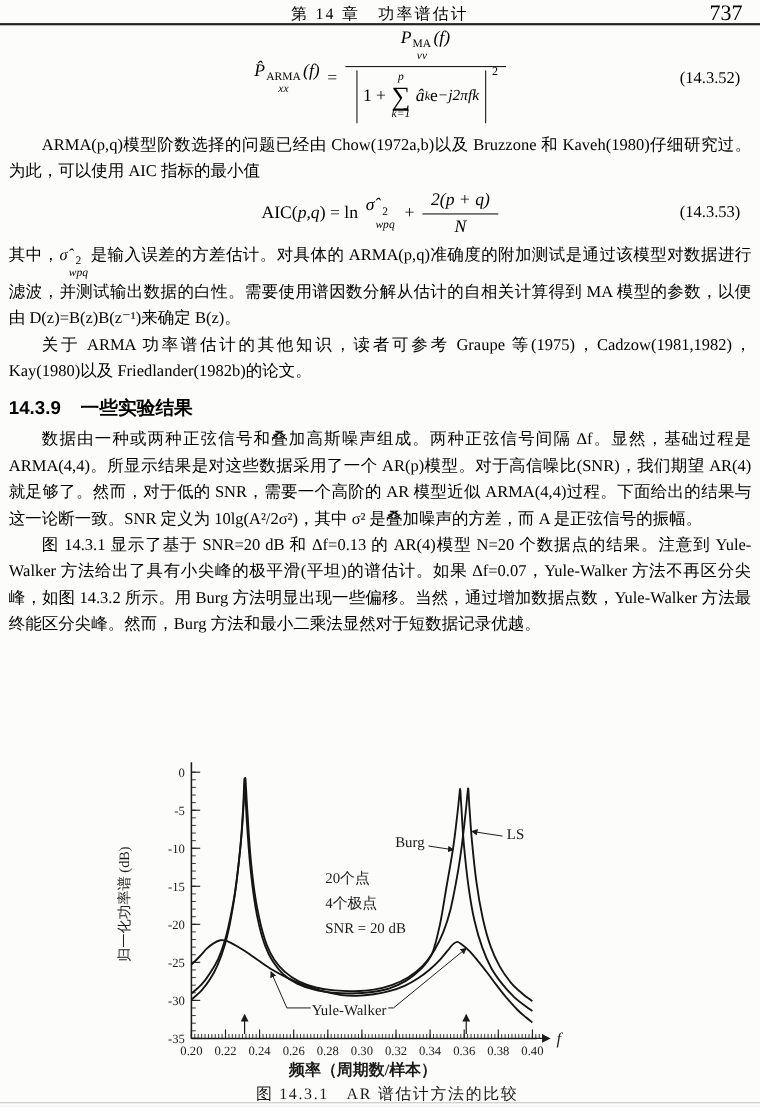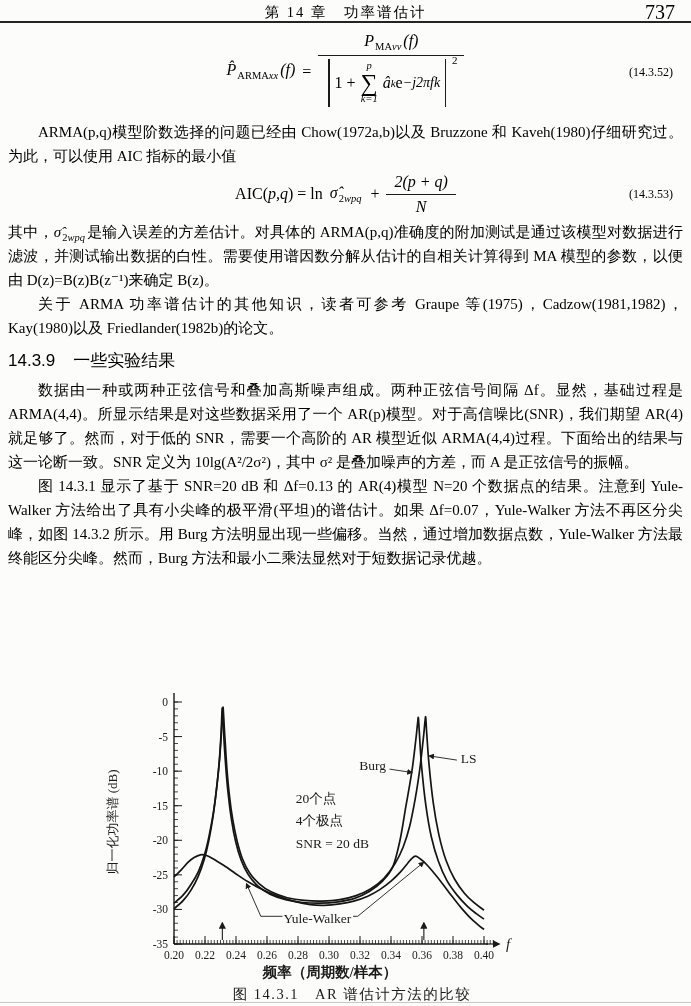--- a/index.html
+++ b/index.html
@@ -11,37 +11,37 @@
   .page-number{position:absolute;right:16px;top:1px;font-size:20px}
   .content{height:664px;overflow:hidden;padding:0 8px}
   p{margin:0;font-size:15px;line-height:24px;text-align:justify}
   .indent{text-indent:2em}
   .ital{font-style:italic}
   .roman{font-style:normal}
   .equation{position:relative;display:flex;justify-content:center;align-items:center}
   .eq-52{min-height:97px}
   .eq-53{min-height:52px}
   .eq-body{display:inline-flex;align-items:center;gap:7px;font-size:16px}
-  .eq-number{position:absolute;right:10px;top:50%;transform:translateY(-50%);font-size:12px}
+  .eq-number{position:absolute;right:10px;top:50%;transform:translateY(-50%);font-size:15px}
   .frac{display:inline-flex;flex-direction:column;align-items:stretch;text-align:center;vertical-align:middle}
   .frac .num{padding:0 8px 3px;border-bottom:1.3px solid #1b1b1b}
   .frac .den{padding:3px 6px 0}
-  .ss{display:inline-flex;flex-direction:row;align-items:center;line-height:1.05;font-size:10.5px;
+  .ss{display:inline-flex;flex-direction:column;align-items:center;line-height:1.05;font-size:10.5px;
       vertical-align:-4px;margin:0 2px 0 1px}
   .sub{font-size:11px;vertical-align:-3px}
   .sup{font-size:14px;vertical-align:6px}
   .sum{display:inline-flex;flex-direction:column;align-items:center;line-height:1;margin:0 5px}
   .sum-top,.sum-bot{font-size:10.5px}
   .sum-sym{font-size:24px;line-height:.95}
   .abs{display:inline-flex;align-items:center;position:relative;margin-right:8px}
   .abs .bar{align-self:stretch;width:1.3px;background:#1b1b1b;margin:0 4px}
   .abs-sup{position:absolute;top:-5px;right:-7px;font-size:11px}
   .den-inner{display:inline-flex;align-items:center;padding:2px 1px}
   .section-heading{display:flex;gap:18px;align-items:baseline;margin:9px 0 6px;
-      font-family:"Liberation Sans","DejaVu Sans",sans-serif;font-weight:normal;font-size:17px}
+      font-family:"Liberation Sans","DejaVu Sans",sans-serif;font-weight:bold;font-size:17px}
   #figure-chart{position:absolute;left:0;top:688px}
   .scan-edge{position:absolute;left:0;right:0;top:1002px;height:1px;background:#c9c9c4}
 </style>
 </head>
 <body>
 
 <div class="page">
 
   <div class="header">
     <span class="chapter-title">第 14 章　功率谱估计</span>

